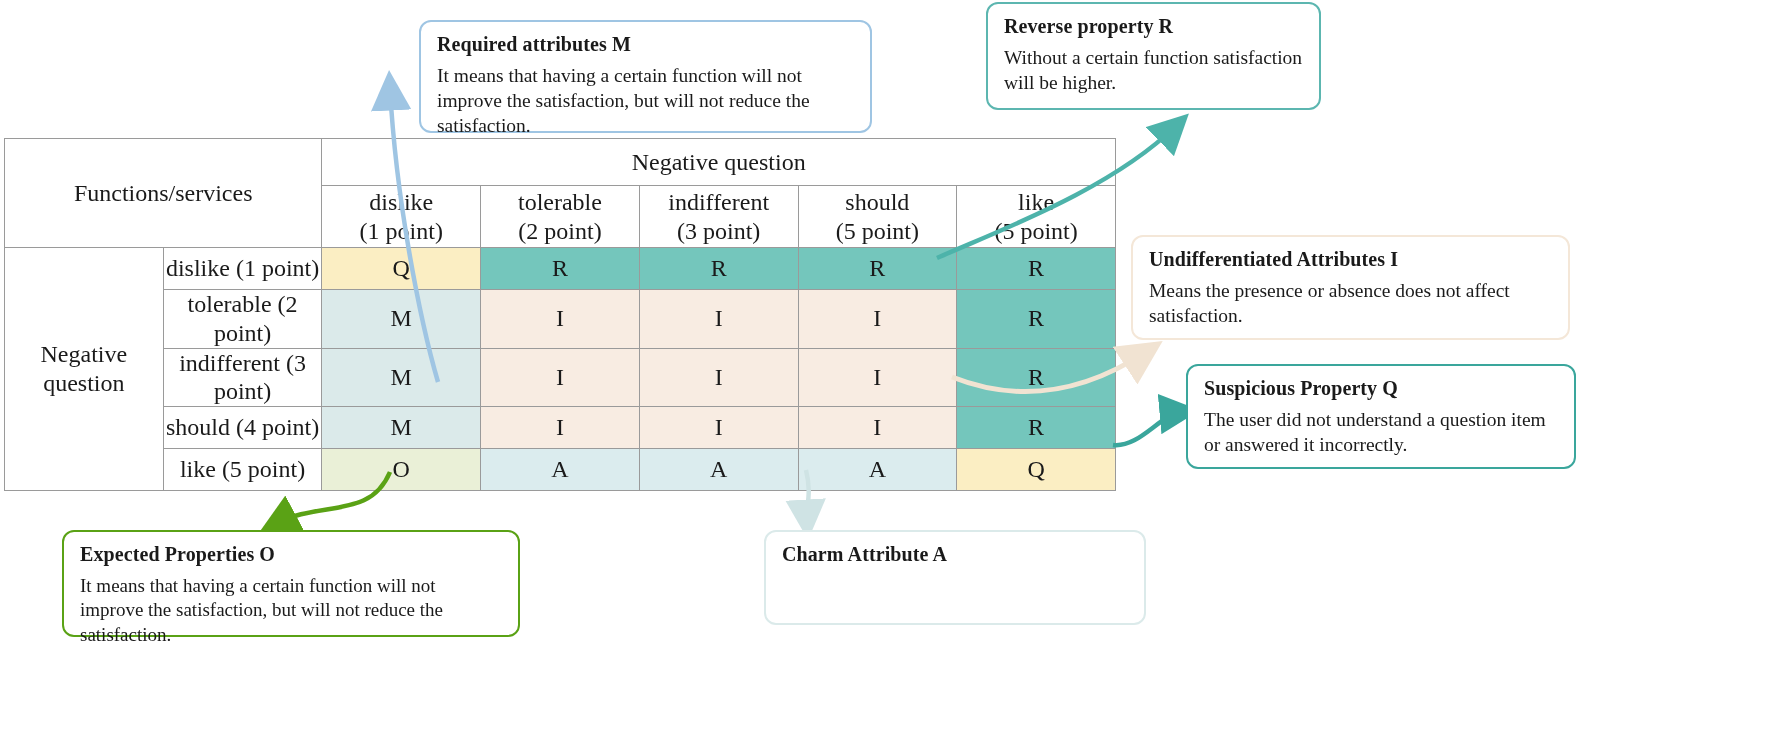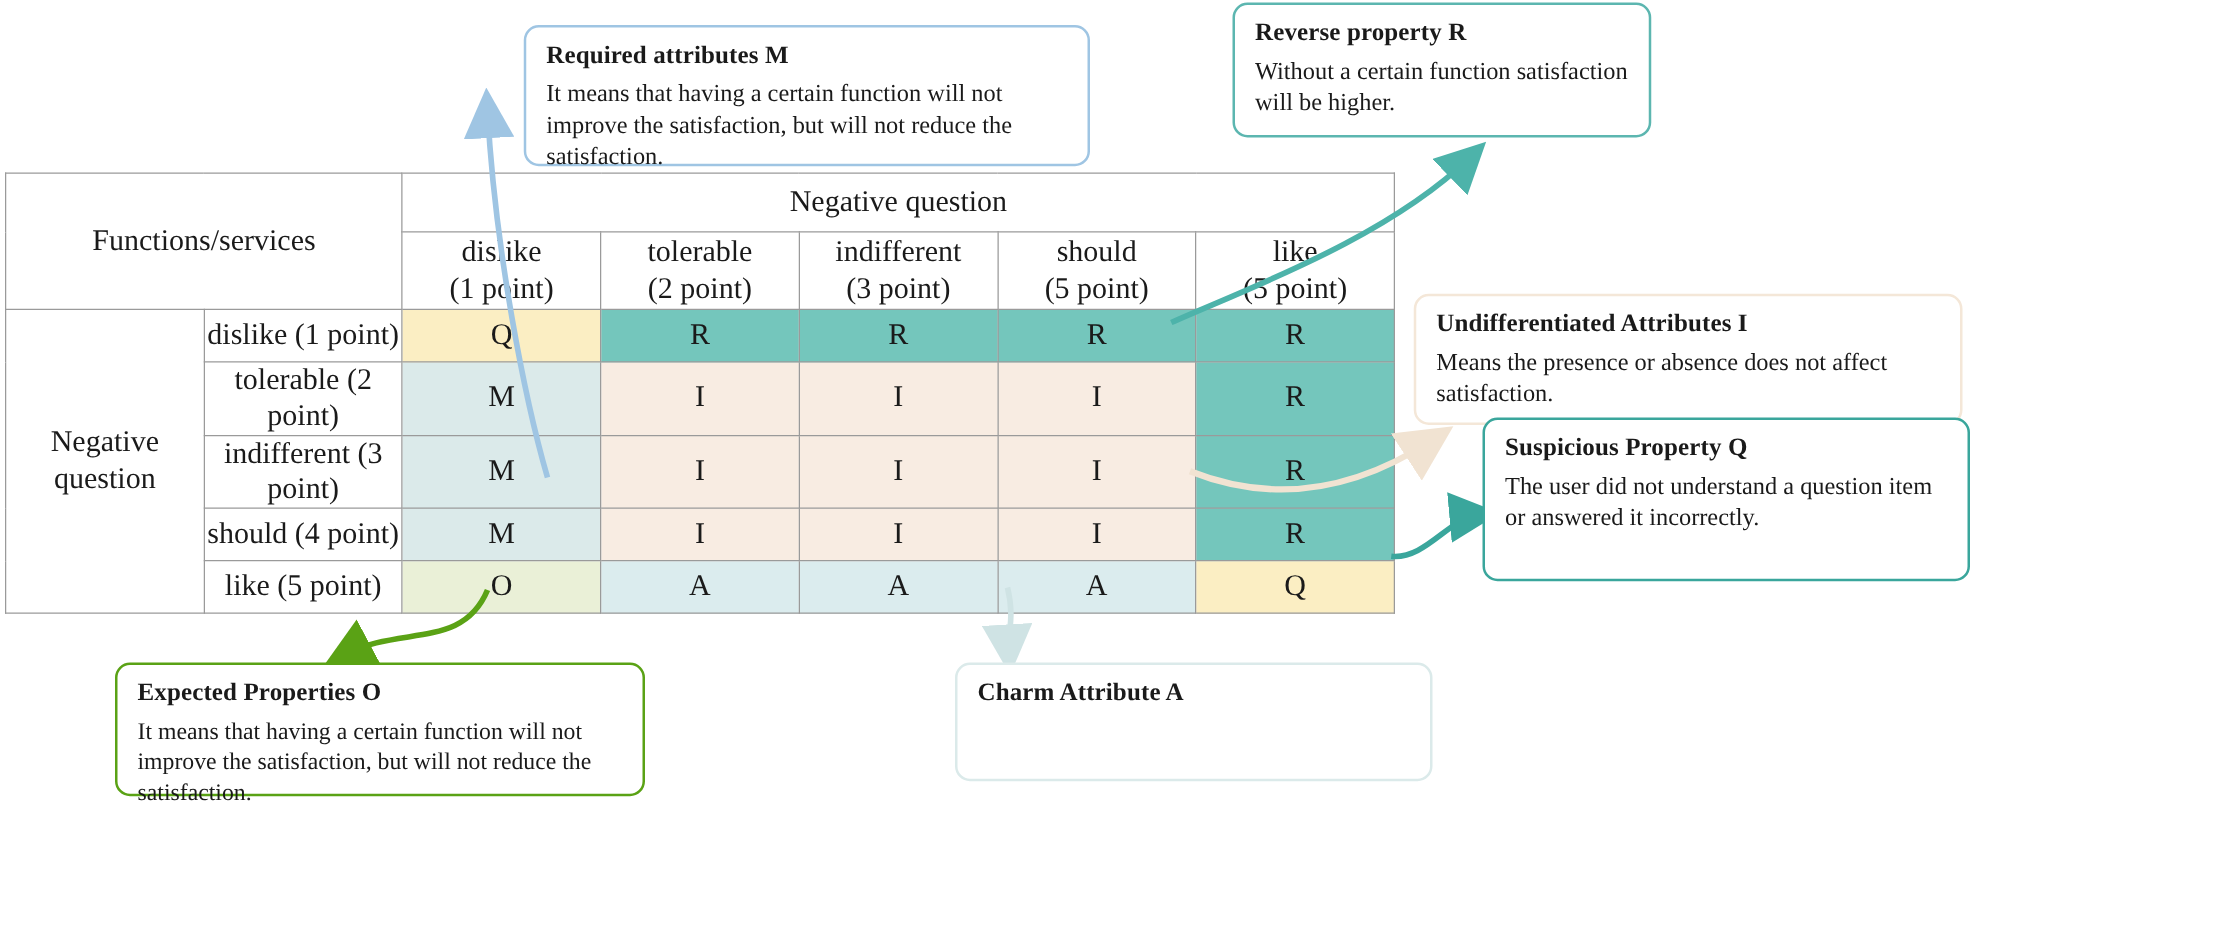--- a/index.html
+++ b/index.html
@@ -109,27 +109,26 @@
   #box-reverse {
     left: 961px; top: 2px; width: 335px; height: 108px;
     border: 2.5px solid #5cb6b0;
     margin-left: 25px;
   }
   #box-undiff {
     left: 1131px; top: 235px; width: 439px; height: 105px;
     border: 2.5px solid #f4e7d8;
   }
   #box-suspicious {
-    left: 1186px; top: 334px; width: 390px; height: 131px;
+    left: 1186px; top: 364px; width: 390px; height: 105px;
     border: 2.5px solid #3aa69c;
   }
   #box-expected {
-    left: 62px; top: 530px; width: 424px; height: 107px;
+    left: 62px; top: 530px; width: 458px; height: 107px;
     border: 2.5px solid #5aa215;
-    margin-left: 30px;
   }
   #box-charm {
     left: 764px; top: 530px; width: 382px; height: 95px;
     border: 2.5px solid #dbeaea;
   }
   #box-expected .c-body { font-size: 19px; }
   #box-charm .c-body { font-size: 19px; }
 </style>
 </head>
 <body>

